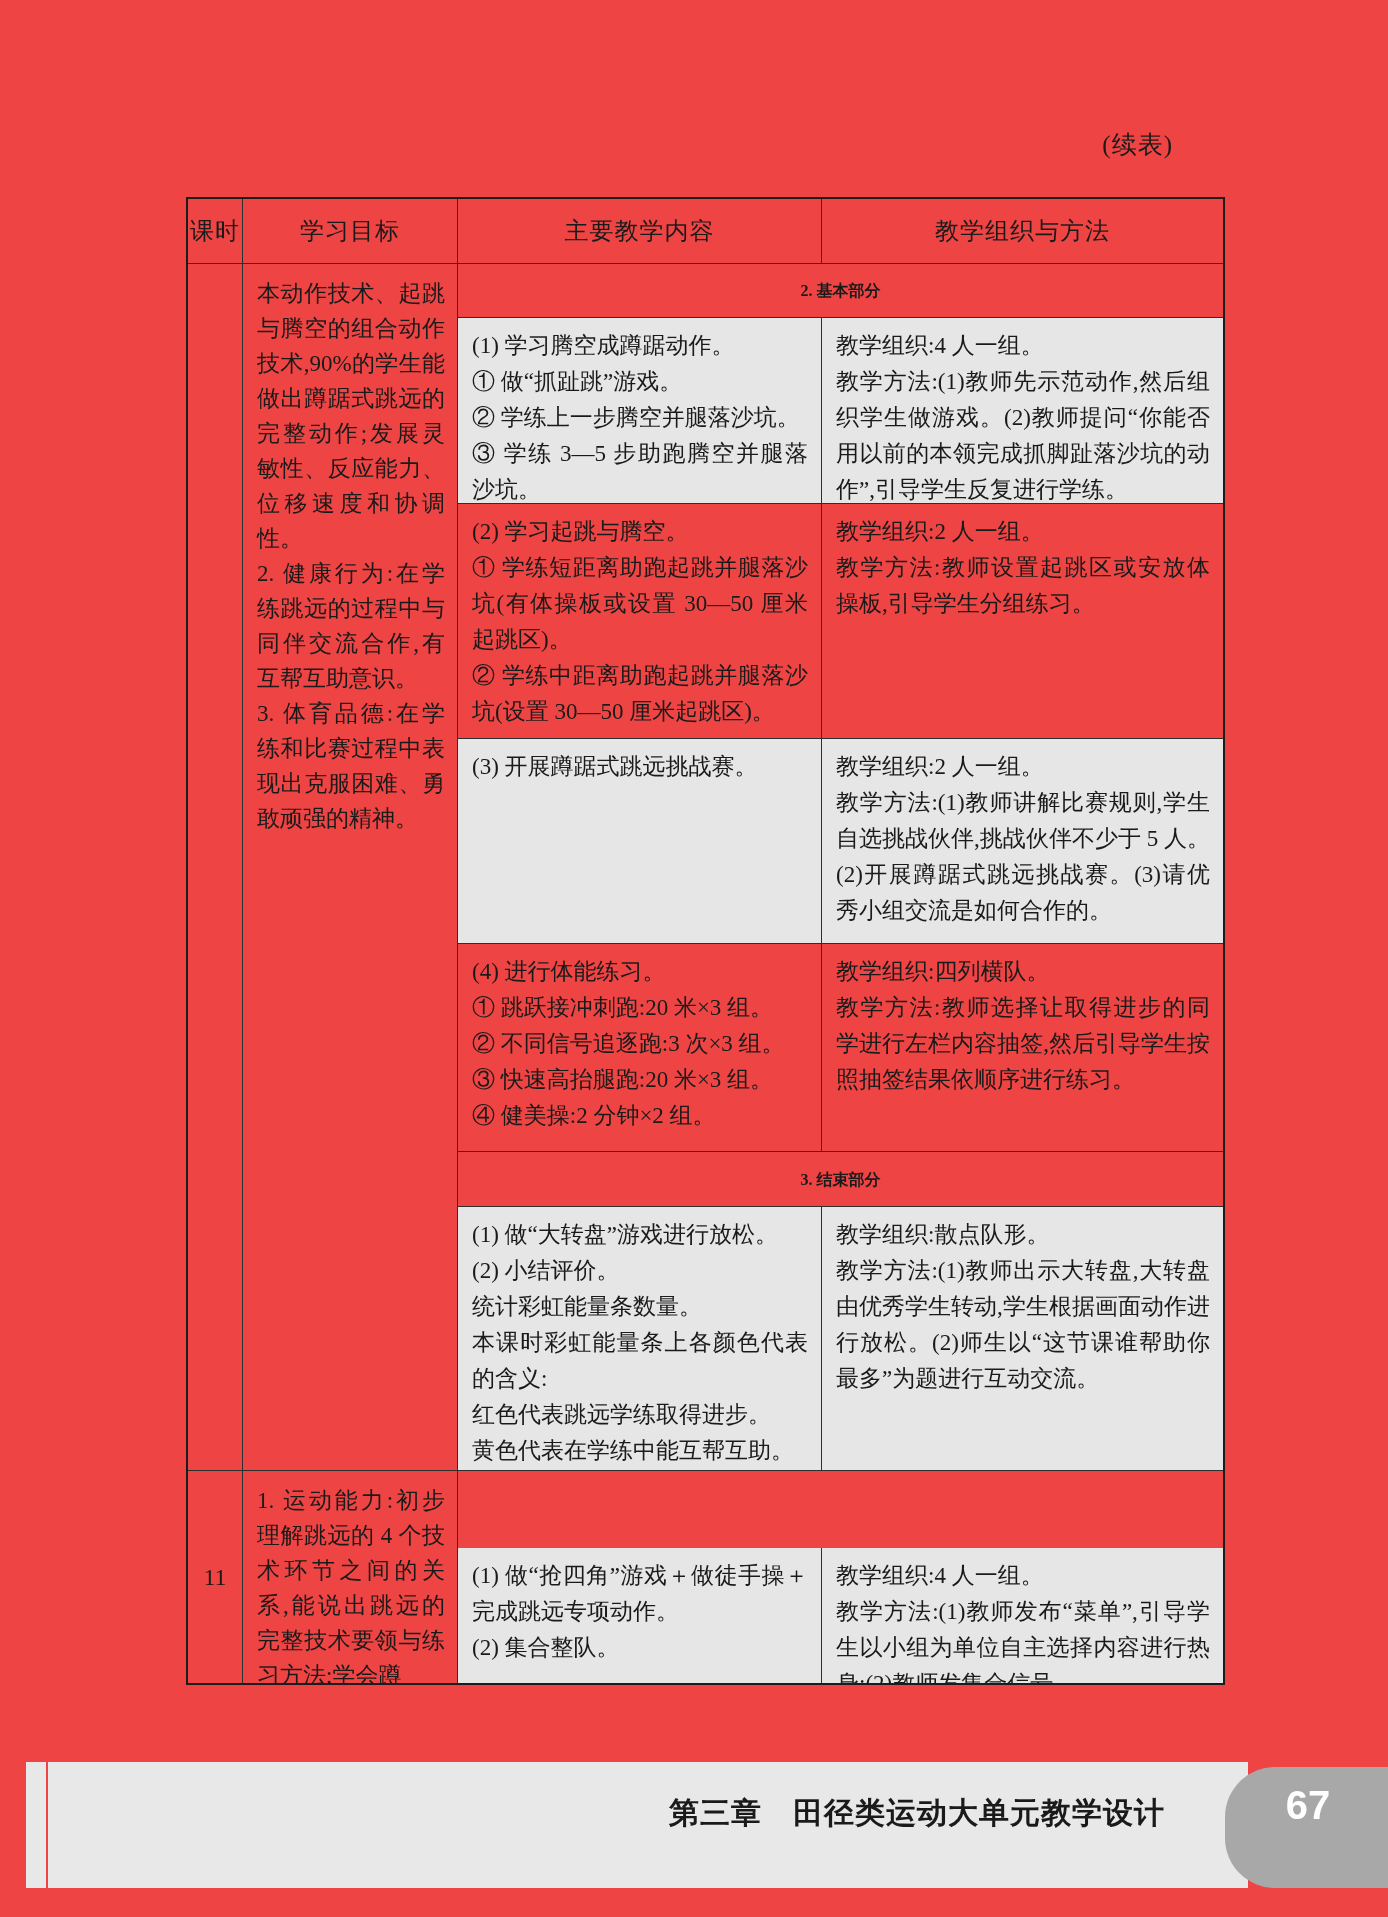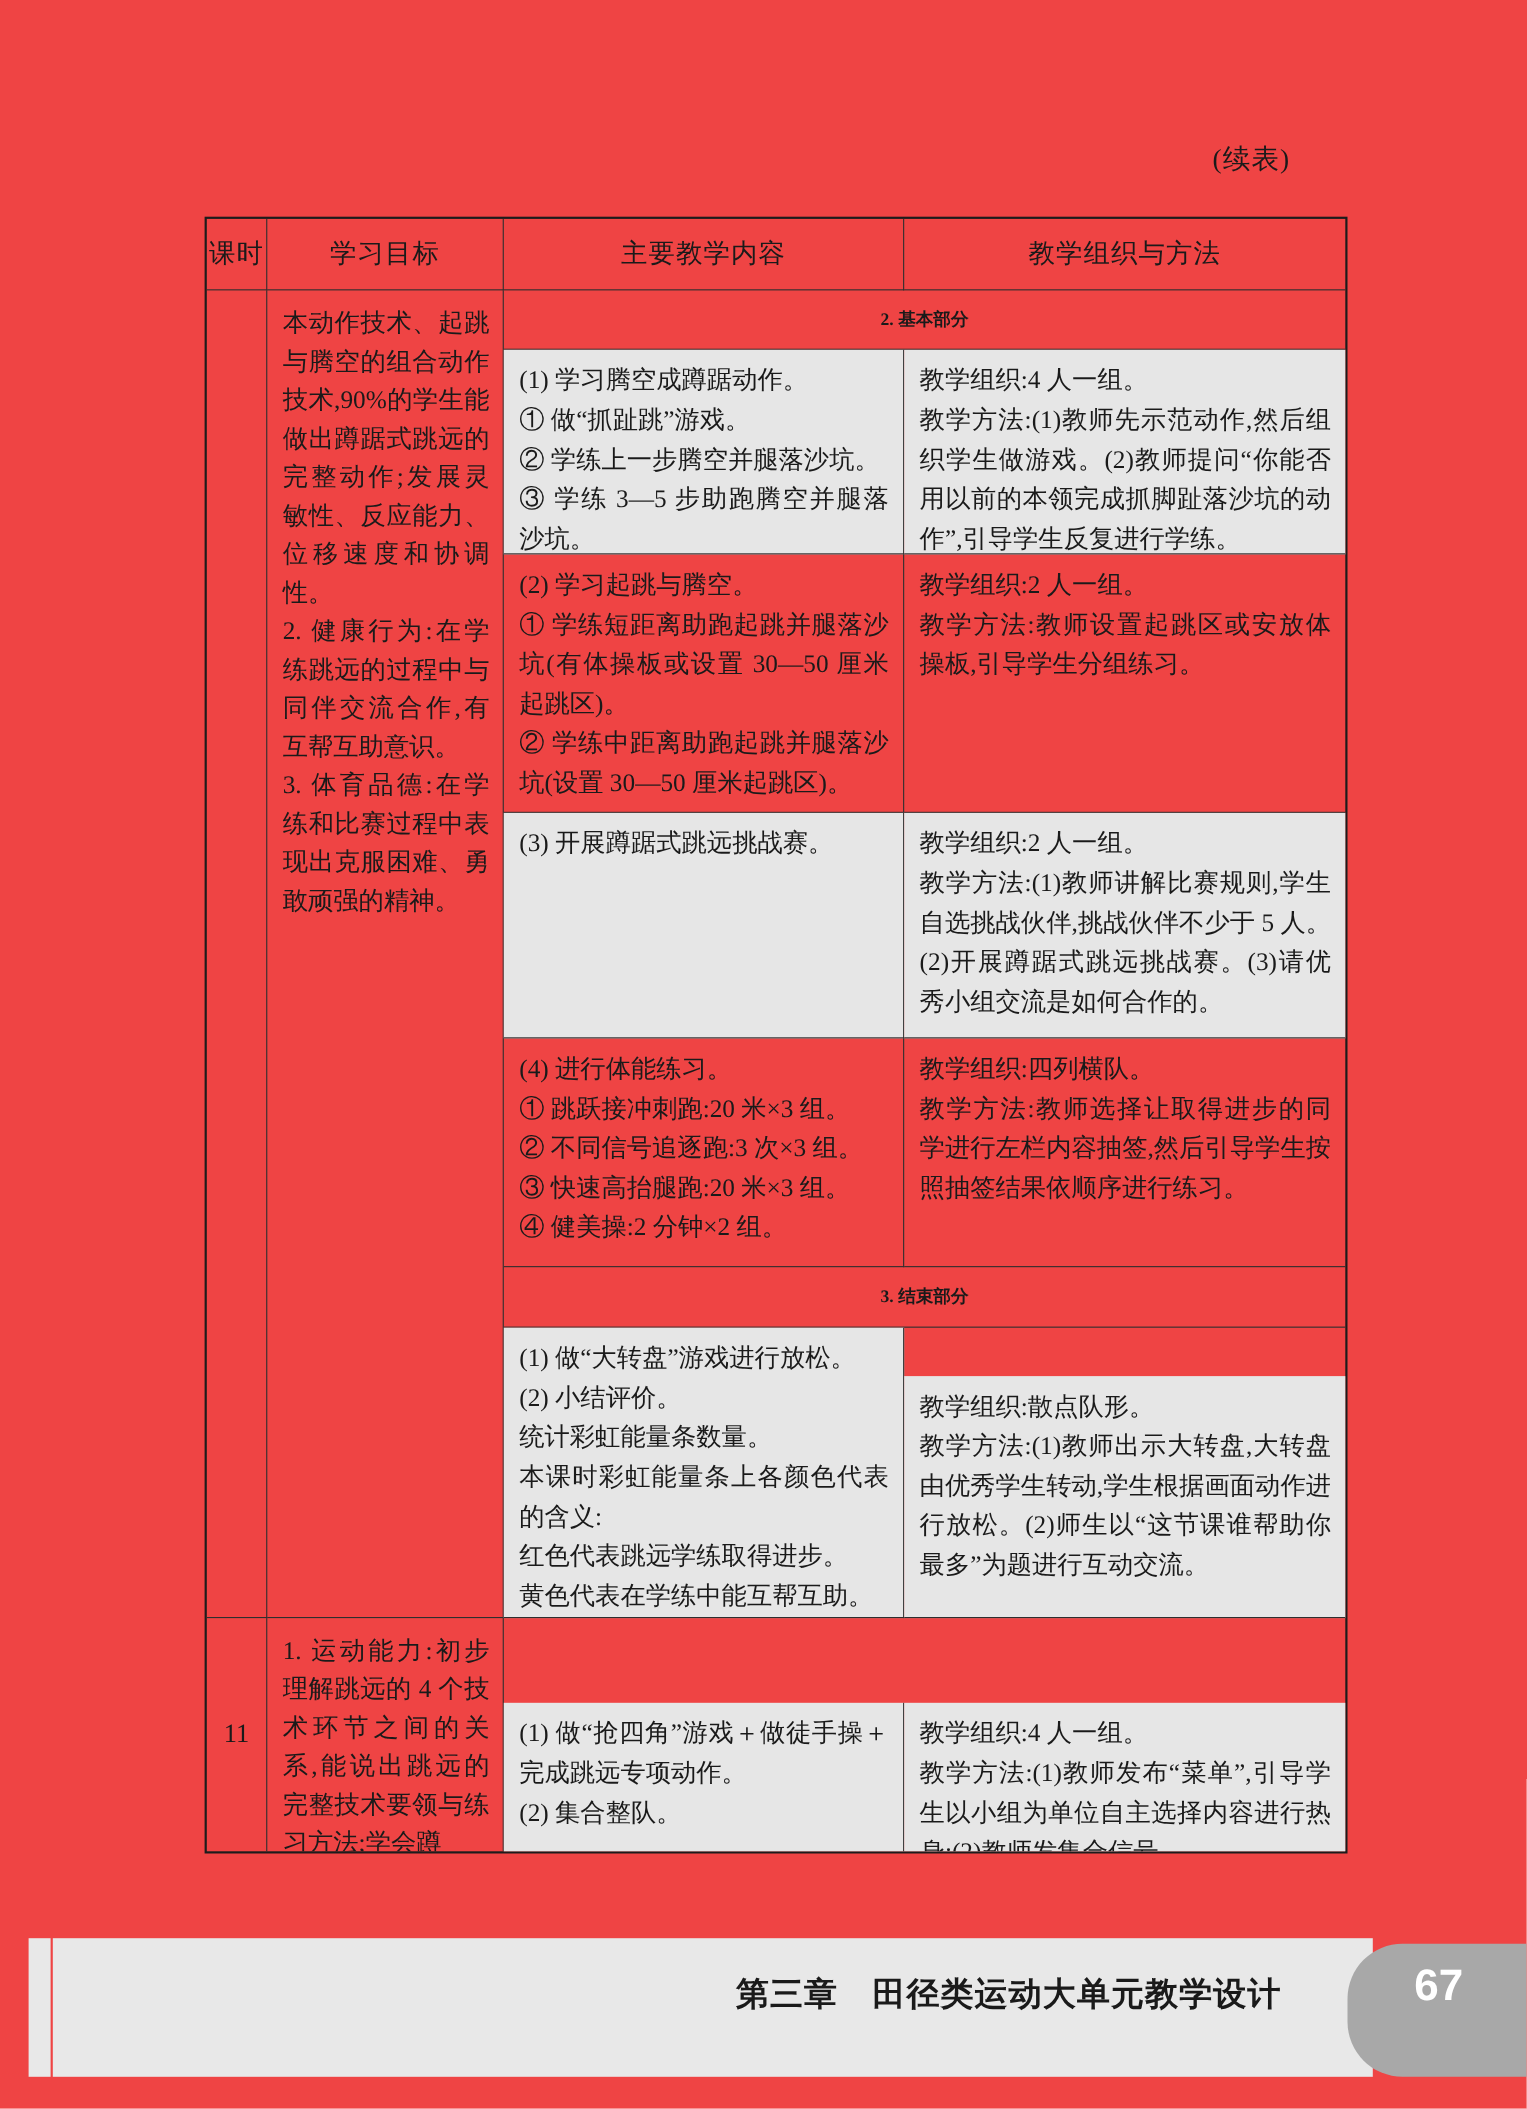--- a/index.html
+++ b/index.html
@@ -80,21 +80,21 @@
 
     <div class="cell center part no-r" style="grid-column:3 / span 2;grid-row:7;">3. 结束部分</div>
 
     <div class="cell blk multiline gray" style="grid-column:3;grid-row:8;">(1) 做“大转盘”游戏进行放松。
 (2) 小结评价。
 统计彩虹能量条数量。
 本课时彩虹能量条上各颜色代表的含义:
 红色代表跳远学练取得进步。
 黄色代表在学练中能互帮互助。
 蓝色代表在比赛中勇于争先。</div>
-    <div class="cell blk multiline gray no-r" style="grid-column:4;grid-row:8;margin-top:44px;">教学组织:散点队形。
+    <div class="cell blk multiline gray no-r" style="grid-column:4;grid-row:8;">教学组织:散点队形。
 教学方法:(1)教师出示大转盘,大转盘由优秀学生转动,学生根据画面动作进行放松。(2)师生以“这节课谁帮助你最多”为题进行互动交流。</div>
 
     <div class="cell center period no-b" style="grid-column:1;grid-row:9 / span 2;">11</div>
     <div class="cell obj multiline no-b" style="grid-column:2;grid-row:9 / span 2;">1. 运动能力:初步理解跳远的 4 个技术环节之间的关系,能说出跳远的完整技术要领与练习方法;学会蹲</div>
     <div class="cell blk multiline gray no-b" style="grid-column:3;grid-row:10;">(1) 做“抢四角”游戏＋做徒手操＋完成跳远专项动作。
 (2) 集合整队。</div>
     <div class="cell blk multiline gray no-r no-b" style="grid-column:4;grid-row:10;">教学组织:4 人一组。
 教学方法:(1)教师发布“菜单”,引导学生以小组为单位自主选择内容进行热身;(2)教师发集合信号。</div>
   </div>
 

